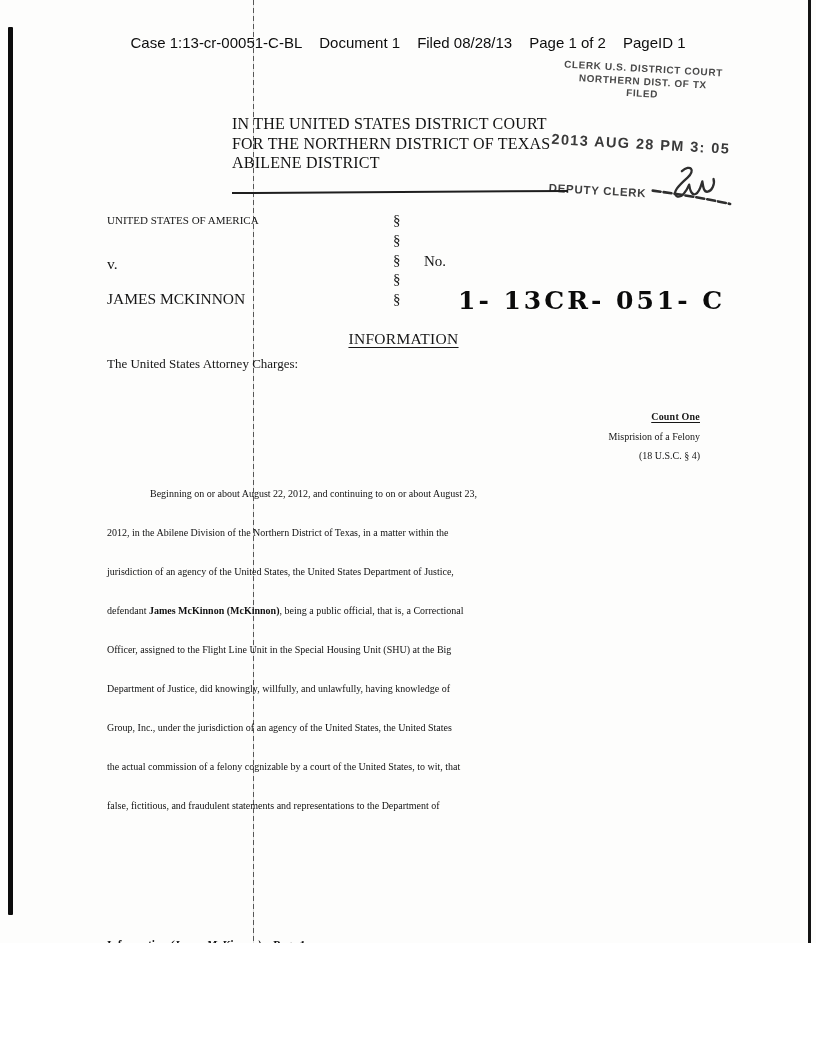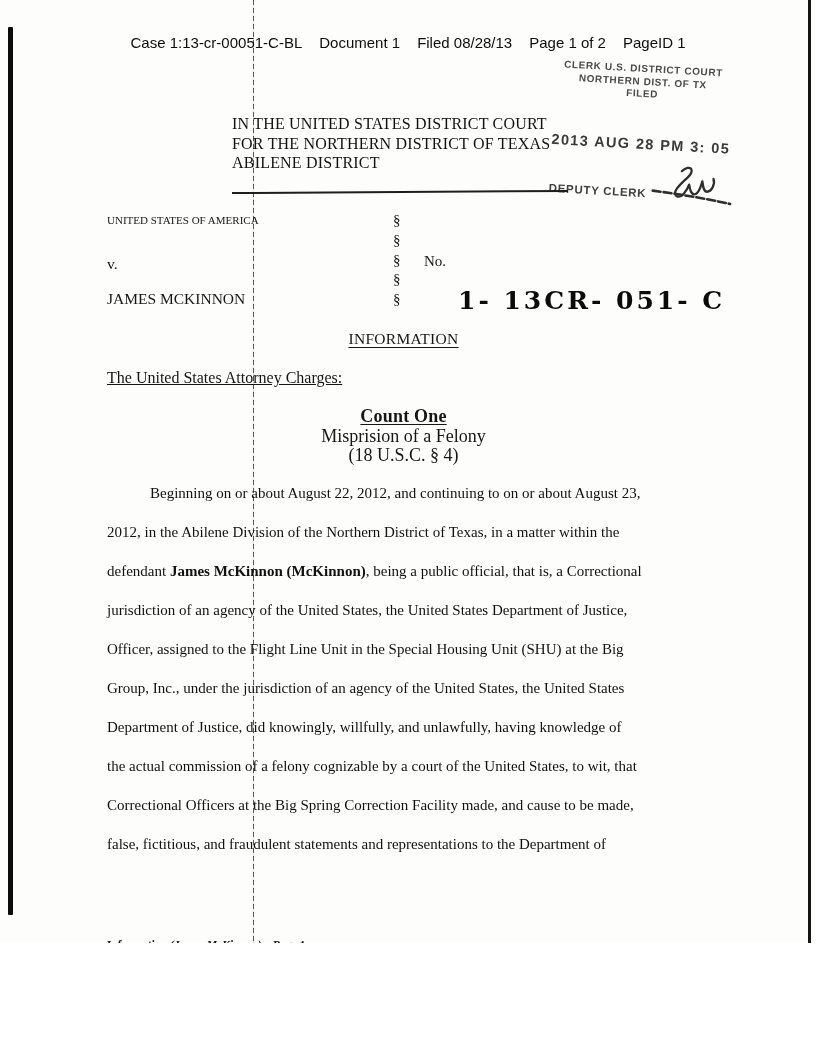--- a/index.html
+++ b/index.html
@@ -37,28 +37,28 @@
   .party-versus{position:absolute;left:107px;top:255px;font-size:15.5px;}
   .party-defendant{position:absolute;left:107px;top:290px;font-size:15.5px;}
   .section-col{position:absolute;left:393px;top:211px;font-size:15px;line-height:19.8px;text-align:center;}
   .case-no-label{position:absolute;left:424px;top:253px;font-size:15px;}
   .case-no-stamp{position:absolute;left:458px;top:242px;font-family:"DejaVu Serif", serif;font-weight:bold;
     font-size:25px;letter-spacing:3px;color:#0b0b0b;white-space:nowrap;margin-top:44px;}
 
   
   .doc-title{position:absolute;left:107px;top:330px;width:593px;text-align:center;font-size:15.5px;letter-spacing:.3px;}
   .doc-title .u{text-decoration:underline;text-underline-offset:3px;}
-  .charging-line{position:absolute;left:107px;top:369px;font-size:16px;text-decoration:underline;}
+  .charging-line{position:absolute;left:107px;top:356px;font-size:13px;}
 
   
-  .count-block{position:absolute;left:107px;top:407px;width:593px;text-align:center;font-size:18px;line-height:19.5px;}
+  .count-block{position:absolute;left:107px;top:407px;width:593px;text-align:right;font-size:10px;line-height:19.5px;}
   .count-heading{font-weight:bold;text-decoration:underline;text-underline-offset:2px;letter-spacing:.2px;}
 
   
-  .body-text{position:absolute;left:107px;top:474px;width:605px;font-size:15px;color:#111;}
+  .body-text{position:absolute;left:107px;top:474px;width:605px;font-size:10px;color:#111;}
   .body-line{line-height:39px;white-space:nowrap;}
   .body-line.indent{text-indent:43px;}
   .bold{font-weight:bold;}
 
   
   .page-footer{position:absolute;left:107px;top:939px;font-size:11.5px;font-weight:bold;color:#141414;white-space:nowrap;}
   .page-footer .italic{font-style:italic;}
 </style>
 </head>
 <body>
@@ -125,27 +125,26 @@
 
   <div class="count-block">
     <div class="count-heading">Count One</div>
     <div>Misprision of a Felony</div>
     <div>(18 U.S.C. § 4)</div>
   </div>
 
   <div class="body-text">
     <div class="body-line indent">Beginning on or about August 22, 2012, and continuing to on or about August 23,</div>
     <div class="body-line">2012, in the Abilene Division of the Northern District of Texas, in a matter within the</div>
+    <div class="body-line">jurisdiction of an agency of the United States, the United States Department of Justice,</div>
     <div class="body-line"><span>defendant </span><span class="bold">James McKinnon (McKinnon)</span><span>, being a public official, that is, a Correctional</span></div>
-    <div class="body-line">jurisdiction of an agency of the United States, the United States Department of Justice,</div>
     <div class="body-line">Officer, assigned to the Flight Line Unit in the Special Housing Unit (SHU) at the Big</div>
+    <div class="body-line">Department of Justice, did knowingly, willfully, and unlawfully, having knowledge of</div>
     <div class="body-line">Group, Inc., under the jurisdiction of an agency of the United States, the United States</div>
-    <div class="body-line">Department of Justice, did knowingly, willfully, and unlawfully, having knowledge of</div>
     <div class="body-line">the actual commission of a felony cognizable by a court of the United States, to wit, that</div>
-    <div class="body-line">Correctional Officers at the Big Spring Correction Facility made, and cause to be made,</div>
     <div class="body-line">false, fictitious, and fraudulent statements and representations to the Department of</div>
   </div>
 
   <div class="page-footer">
     <span>Information </span><span class="italic">(James McKinnon)</span><span> – Page 1</span>
   </div>
 
 </div>
 
 </body></html>

